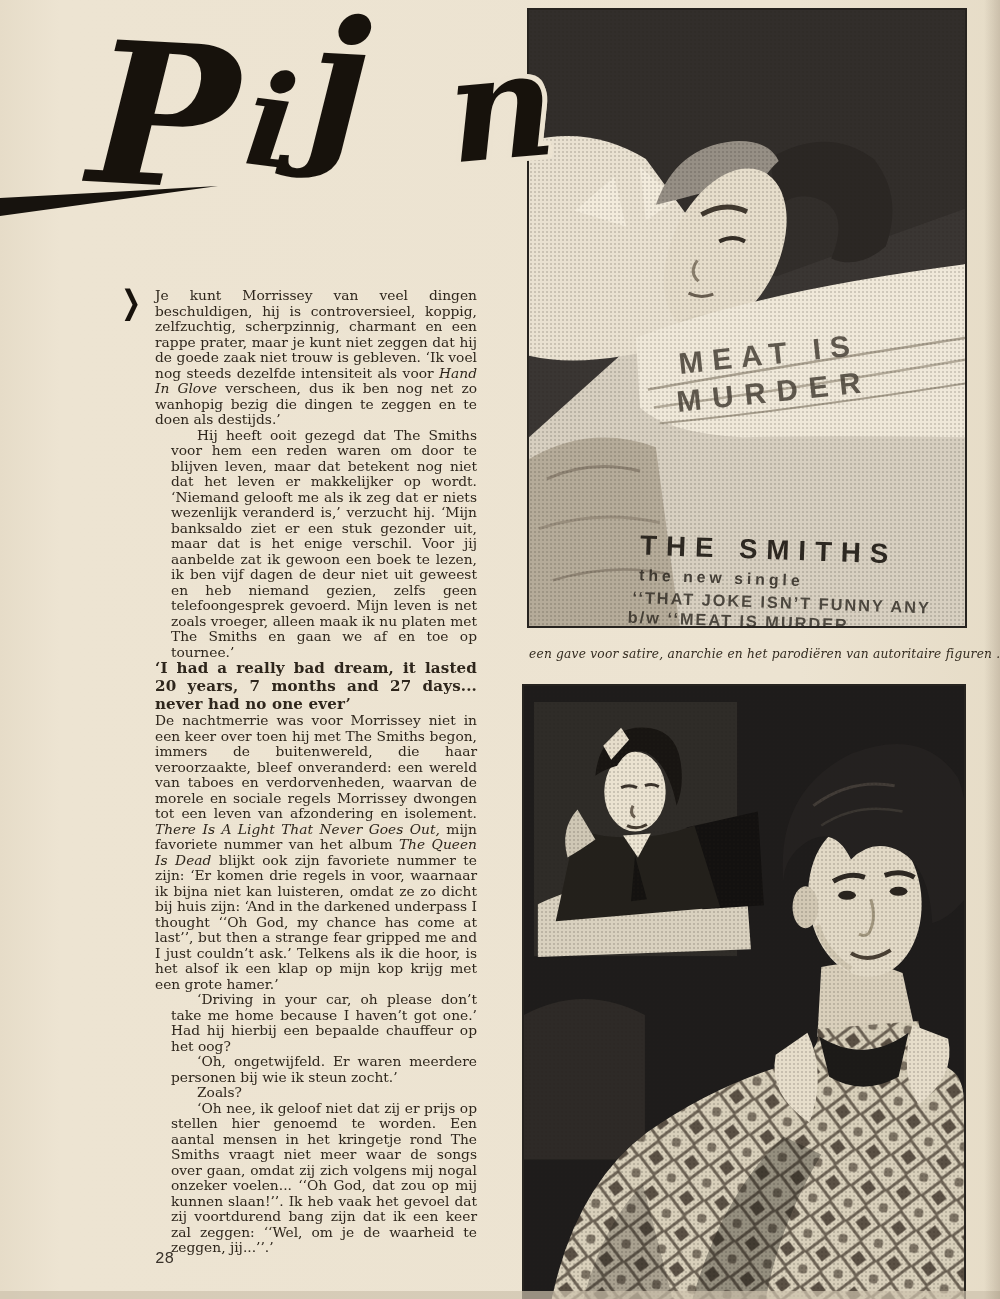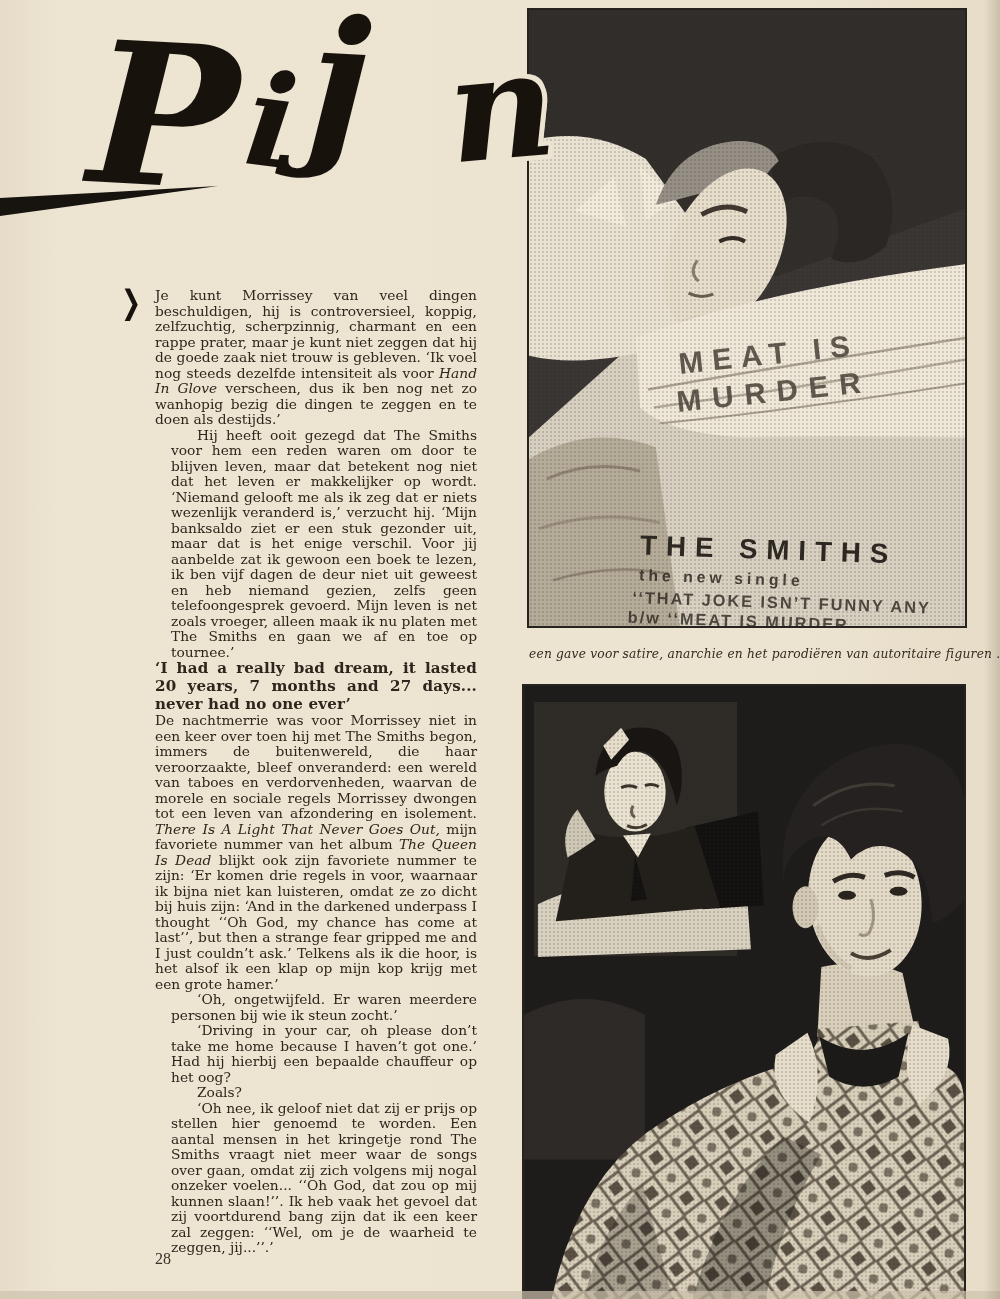--- a/index.html
+++ b/index.html
@@ -40,21 +40,21 @@
     font-size:13.8px; line-height:15.5px; text-align:justify; color:#2e261c; }
   .article p { margin:0; }
   .article p.lead { position:relative; }
   .article p.indent { text-indent:26px;margin-left:16px; }
   .article p.subhead { font-weight:bold; font-size:15.1px; line-height:17.8px; letter-spacing:.15px; }
   .article em { font-style:italic; }
   .lead-marker { position:absolute; left:-34px; top:1px; font-family:"DejaVu Sans", sans-serif;
     font-weight:bold; font-size:24px; line-height:20px; transform:scaleY(1.35); transform-origin:top; color:#17120c; }
 
   .page-number { position:absolute; left:155px; top:1250px; z-index:2;
-    font-family:Liberation Serif, serif; font-size:16px; color:#39322a; }
+    font-family:Liberation Mono, monospace; font-size:16px; color:#39322a; }
 
   .bottom-strip { position:absolute; left:0; top:1291px; width:1000px; height:8px;
     background:#cdc2ac; opacity:.7; z-index:8; }
 
   
   text { font-family:"Liberation Sans","DejaVu Sans",sans-serif; }
 </style>
 </head>
 <body>
 
@@ -181,21 +181,21 @@
         <path d="M60,615 Q80,540 120,500 L150,615 Z" fill="#16140f" opacity=".25"></path>
       </g>
     </svg>
   </div>
 
   <div class="article">
       <p class="lead"><span class="lead-marker">❯</span><span>Je kunt Morrissey van veel dingen beschuldigen, hij is controversieel, koppig, zelfzuchtig, scherpzinnig, charmant en een rappe prater, maar je kunt niet zeggen dat hij de goede zaak niet trouw is gebleven. ‘Ik voel nog steeds dezelfde intensiteit als voor </span><em>Hand In Glove</em><span> verscheen, dus ik ben nog net zo wanhopig bezig die dingen te zeggen en te doen als destijds.’</span></p>
       <p class="indent"><span>Hij heeft ooit gezegd dat The Smiths voor hem een reden waren om door te blijven leven, maar dat betekent nog niet dat het leven er makkelijker op wordt. ‘Niemand gelooft me als ik zeg dat er niets wezenlijk veranderd is,’ verzucht hij. ‘Mijn banksaldo ziet er een stuk gezonder uit, maar dat is het enige verschil. Voor jij aanbelde zat ik gewoon een boek te lezen, ik ben vijf dagen de deur niet uit geweest en heb niemand gezien, zelfs geen telefoongesprek gevoerd. Mijn leven is net zoals vroeger, alleen maak ik nu platen met The Smiths en gaan we af en toe op tournee.’</span></p>
       <p class="subhead"><span>‘I had a really bad dream, it lasted 20 years, 7 months and 27 days... never had no one ever’</span></p>
       <p class="plain"><span>De nachtmerrie was voor Morrissey niet in een keer over toen hij met The Smiths begon, immers de buitenwereld, die haar veroorzaakte, bleef onveranderd: een wereld van taboes en verdorvenheden, waarvan de morele en sociale regels Morrissey dwongen tot een leven van afzondering en isolement. </span><em>There Is A Light That Never Goes Out,</em><span> mijn favoriete nummer van het album </span><em>The Queen Is Dead</em><span> blijkt ook zijn favoriete nummer te zijn: ‘Er komen drie regels in voor, waarnaar ik bijna niet kan luisteren, omdat ze zo dicht bij huis zijn: ‘And in the darkened underpass I thought ‘‘Oh God, my chance has come at last’’, but then a strange fear gripped me and I just couldn’t ask.’ Telkens als ik die hoor, is het alsof ik een klap op mijn kop krijg met een grote hamer.’</span></p>
+      <p class="indent"><span>‘Driving in your car, oh please don’t take me home because I haven’t got one.’ Had hij hierbij een bepaalde chauffeur op het oog?</span></p>
       <p class="indent"><span>‘Oh, ongetwijfeld. Er waren meerdere personen bij wie ik steun zocht.’</span></p>
-      <p class="indent"><span>‘Driving in your car, oh please don’t take me home because I haven’t got one.’ Had hij hierbij een bepaalde chauffeur op het oog?</span></p>
       <p class="indent"><span>Zoals?</span></p>
       <p class="indent"><span>‘Oh nee, ik geloof niet dat zij er prijs op stellen hier genoemd te worden. Een aantal mensen in het kringetje rond The Smiths vraagt niet meer waar de songs over gaan, omdat zij zich volgens mij nogal onzeker voelen... ‘‘Oh God, dat zou op mij kunnen slaan!’’. Ik heb vaak het gevoel dat zij voortdurend bang zijn dat ik een keer zal zeggen: ‘‘Wel, om je de waarheid te zeggen, jij...’’.’</span></p>
     </div>
 
   <div class="page-number">28</div>
   <div class="bottom-strip"></div>
 </div>
 
 </body></html>

